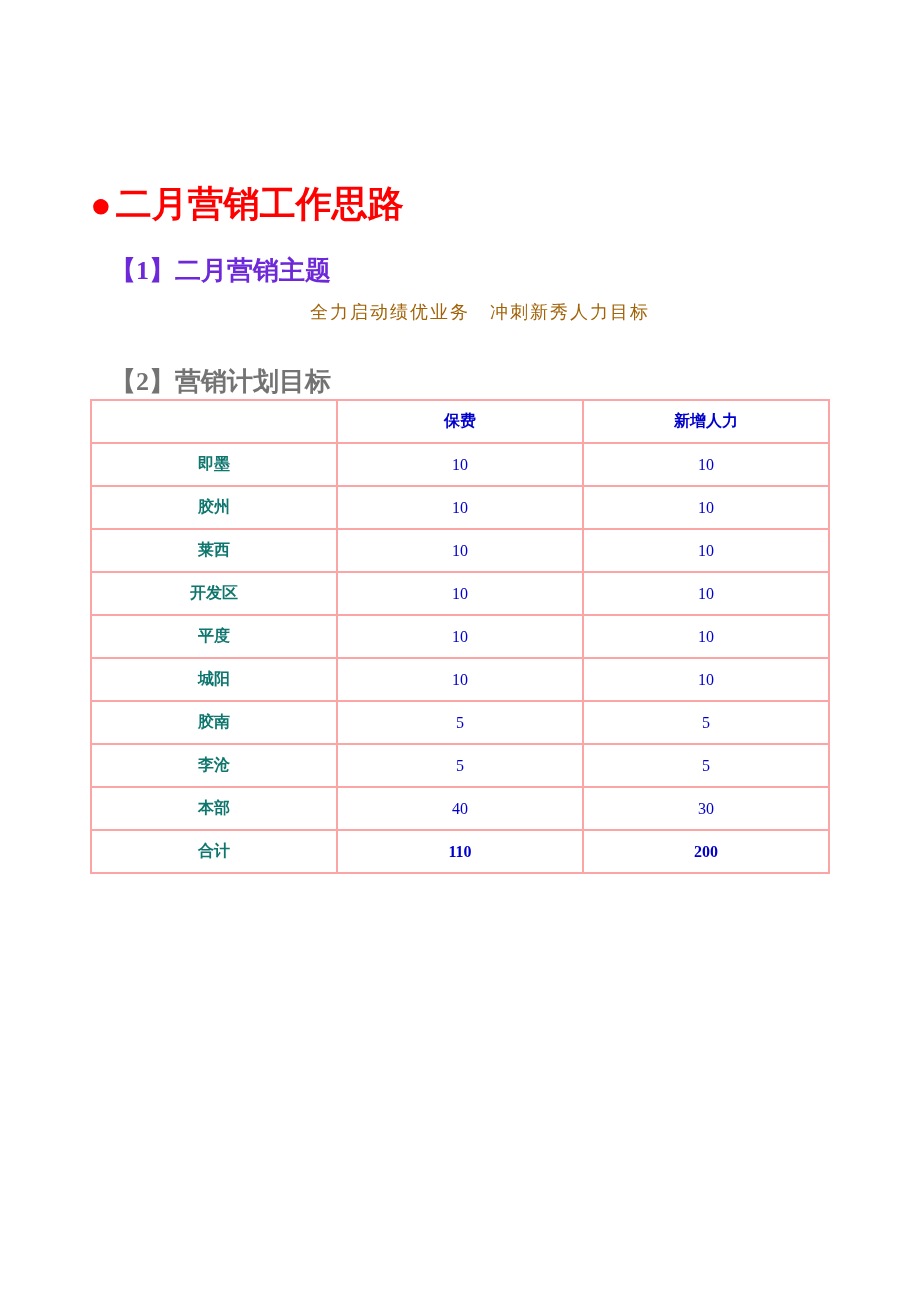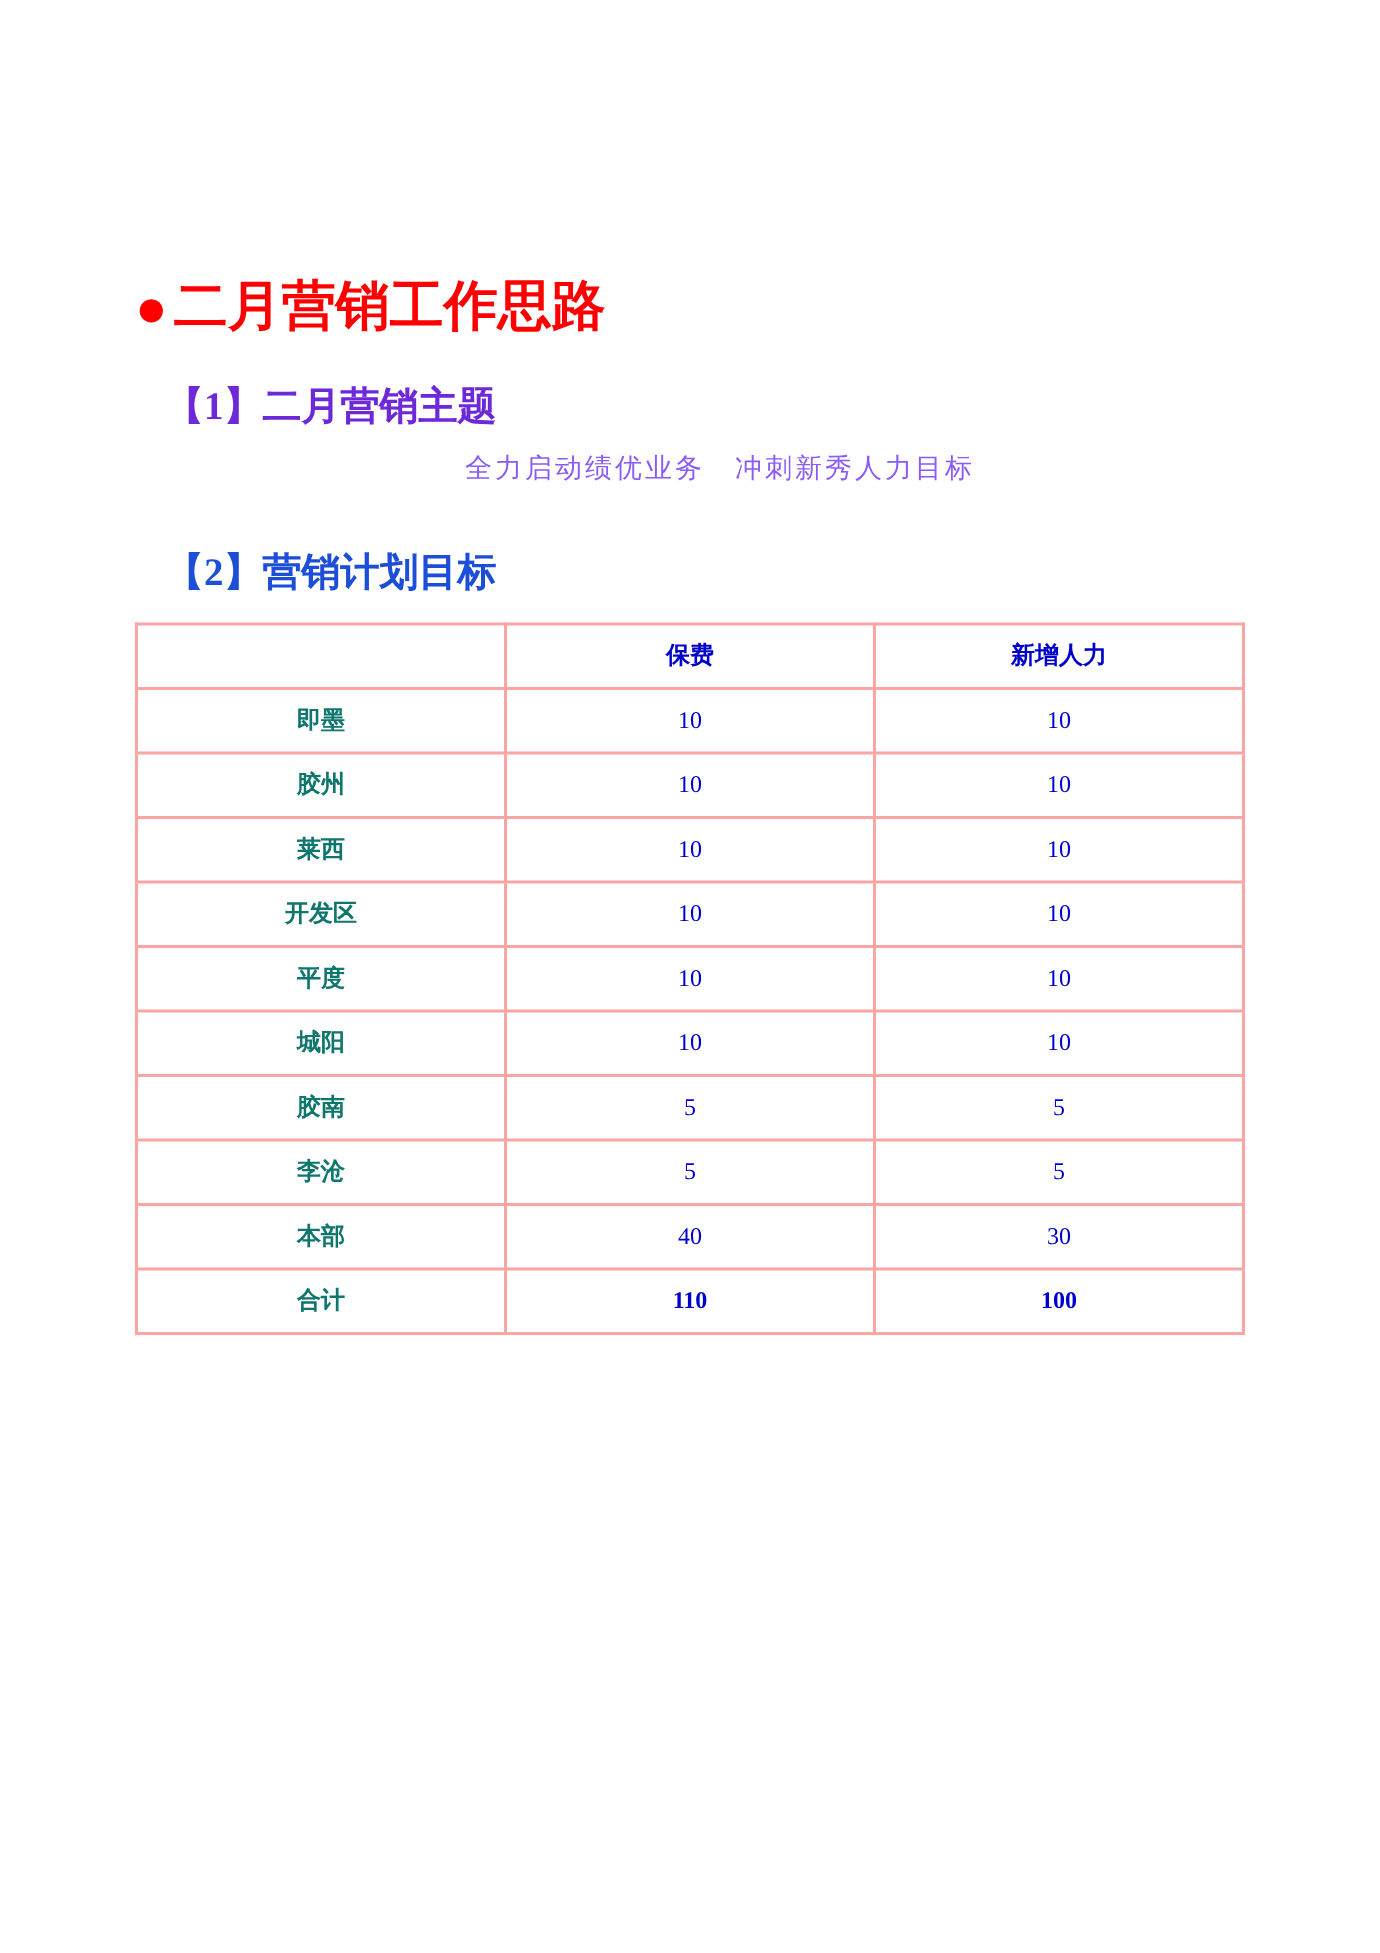--- a/index.html
+++ b/index.html
@@ -43,32 +43,31 @@
     .section-title {
       font-size: 26px;
       font-weight: bold;
       color: #6d28d9;
       margin-bottom: 12px;
       padding-left: 20px;
     }
 
     .subtitle-text {
       font-size: 18px;
-      color: #8b5cf6;
+      color: #a16207;
       text-align: center;
       margin-bottom: 40px;
       padding-left: 40px;
       letter-spacing: 2px;
     }
 
     .section2-title {
       font-size: 26px;
       font-weight: bold;
-      color: #1d4ed8;
-      margin-bottom: 16px;
+      color: #737373;
       padding-left: 20px;
     }
 
     .plan-table {
       width: 100%;
       border-collapse: collapse;
       border: 1.5px solid #555555;
     }
 
     .plan-table th,
@@ -175,18 +174,18 @@
           <td class="value">5</td>
         </tr>
         <tr>
           <td class="row-label">本部</td>
           <td class="value">40</td>
           <td class="value">30</td>
         </tr>
         <tr>
           <td class="row-label">合计</td>
           <td class="value">110</td>
-          <td class="value">100</td>
+          <td class="value">200</td>
         </tr>
       </tbody>
   </table>
 
 </div>
 
 </body></html>

